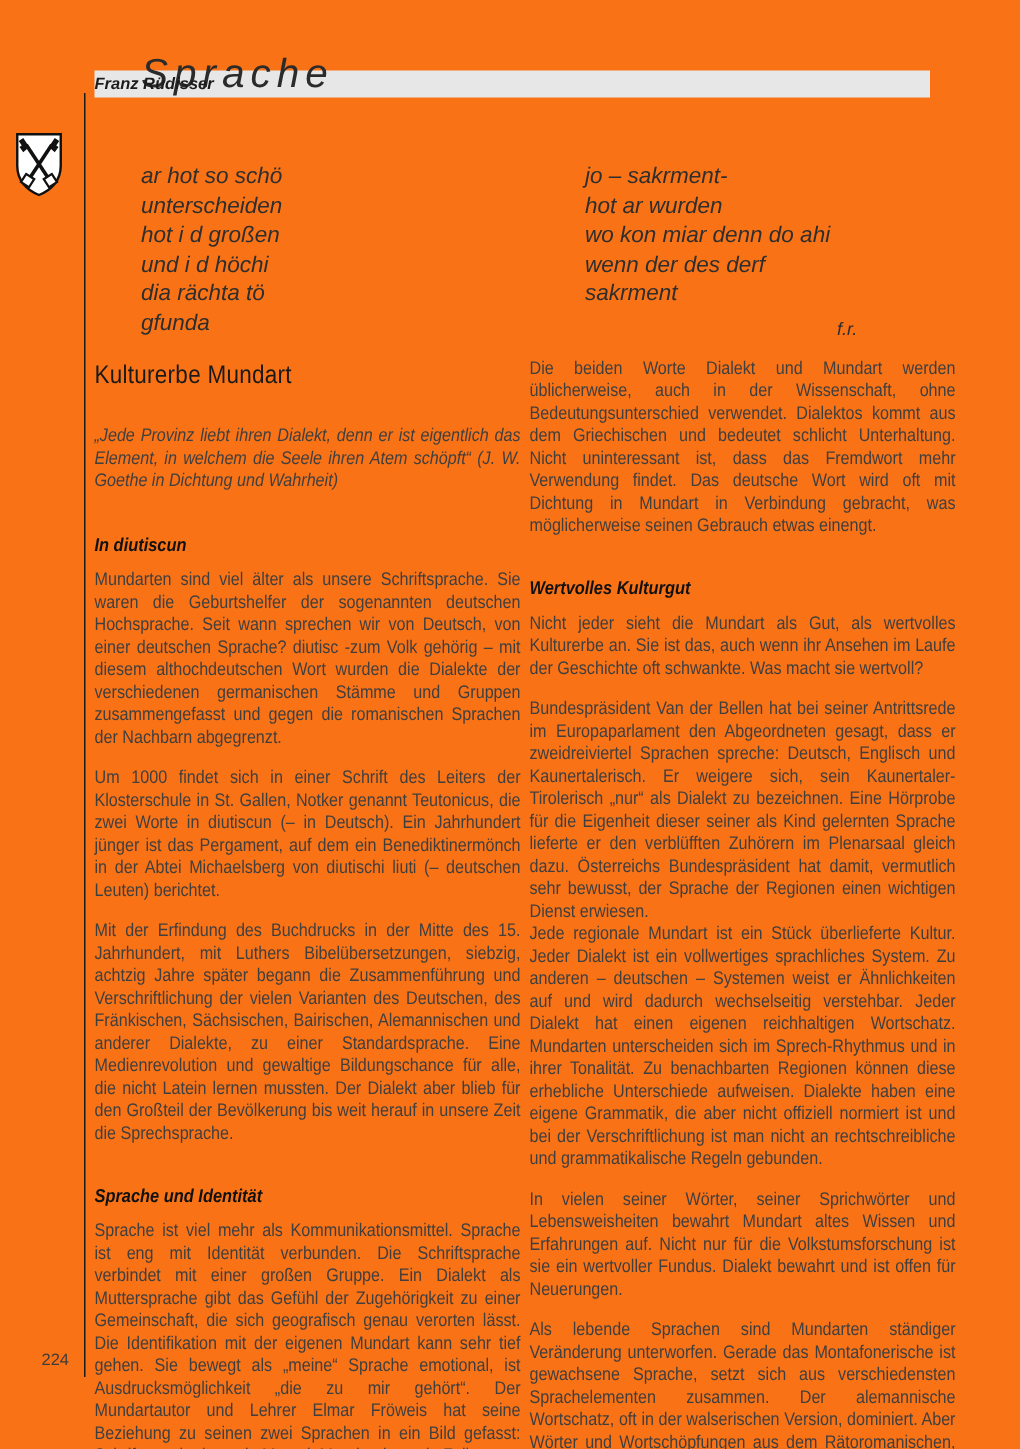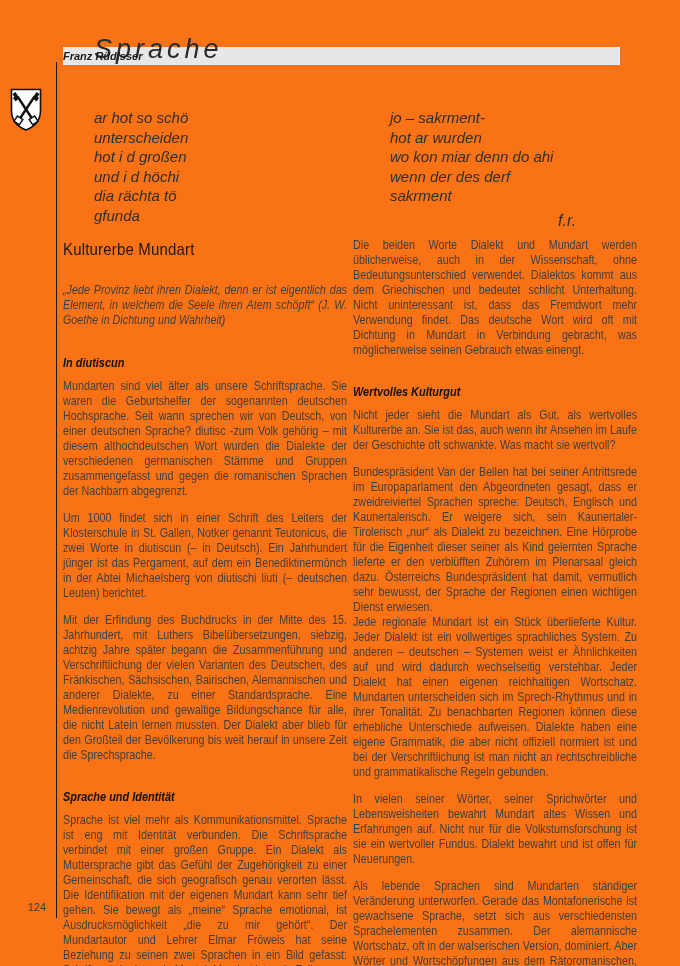--- a/index.html
+++ b/index.html
@@ -8,21 +8,21 @@
   .vrule{position:absolute;left:56px;top:62px;width:1px;height:856px;background:#1a1a1a;}
   .band{position:absolute;left:63px;top:47px;width:557px;height:18px;background:#e7e7e7;}
   .title{position:absolute;left:94px;top:34px;margin:0;font-size:27px;font-style:italic;
          font-weight:400;letter-spacing:4px;color:#2b2b2b;z-index:2;}
   .author{position:absolute;top:50px;left:63px;width:549px;text-align:left;font-size:11px;
           font-weight:bold;font-style:italic;color:#1c1c1c;z-index:2;}
   .crest{position:absolute;left:8px;top:86px;width:36px;height:48px;}
   .poem{position:absolute;top:92px;font-size:15px;font-style:italic;color:#2e2e2e;line-height:19.5px;margin-top:16px;}
   .poem-left{left:94px;}
   .poem-right{left:390px;}
-  .poem-attr{position:absolute;left:558px;top:212px;font-size:16px;font-style:italic;color:#2e2e2e;}
+  .poem-attr{position:absolute;left:558px;top:212px;font-size:12px;font-style:italic;color:#2e2e2e;}
   .col{position:absolute;top:238px;width:322px;transform:scaleX(0.882);transform-origin:0 0;}
   .col-left{left:63px;}
   .col-right{left:353px;}
   .art-heading{margin:2px 0 0 0;font-size:17px;font-weight:500;color:#1a1a1a;letter-spacing:0.2px;}
   .quote{margin:23px 0 0 0;font-style:italic;font-size:12.2px;line-height:15.2px;text-align:justify;}
   .sec{margin:27px 0 9px 0;font-size:12.4px;font-style:italic;font-weight:bold;color:#111;}
   .body{margin:0 0 12px 0;font-size:12.2px;line-height:15px;text-align:justify;}
   .tight{margin-bottom:0;}
   .pagenum{position:absolute;left:15px;top:901px;width:31px;text-align:right;font-size:11px;color:#3c3c3c;}
 </style>
@@ -82,15 +82,15 @@
   <div class="col col-right">
     <p class="body">Die beiden Worte Dialekt und Mundart werden üblicherweise, auch in der Wissenschaft, ohne Bedeutungsunterschied verwendet. Dialektos kommt aus dem Griechischen und bedeutet schlicht Unterhaltung. Nicht uninteressant ist, dass das Fremdwort mehr Verwendung findet. Das deutsche Wort wird oft mit Dichtung in Mundart in Verbindung gebracht, was möglicherweise seinen Gebrauch etwas einengt.</p>
     <h3 class="sec">Wertvolles Kulturgut</h3>
     <p class="body">Nicht jeder sieht die Mundart als Gut, als wertvolles Kulturerbe an. Sie ist das, auch wenn ihr Ansehen im Laufe der Geschichte oft schwankte. Was macht sie wertvoll?</p>
     <p class="body tight">Bundespräsident Van der Bellen hat bei seiner Antrittsrede im Europaparlament den Abgeordneten gesagt, dass er zweidreiviertel Sprachen spreche: Deutsch, Englisch und Kaunertalerisch. Er weigere sich, sein Kaunertaler-Tirolerisch „nur“ als Dialekt zu bezeichnen. Eine Hörprobe für die Eigenheit dieser seiner als Kind gelernten Sprache lieferte er den verblüfften Zuhörern im Plenarsaal gleich dazu. Österreichs Bundespräsident hat damit, vermutlich sehr bewusst, der Sprache der Regionen einen wichtigen Dienst erwiesen.</p>
     <p class="body">Jede regionale Mundart ist ein Stück überlieferte Kultur. Jeder Dialekt ist ein vollwertiges sprachliches System. Zu anderen – deutschen – Systemen weist er Ähnlichkeiten auf und wird dadurch wechselseitig verstehbar. Jeder Dialekt hat einen eigenen reichhaltigen Wortschatz. Mundarten unterscheiden sich im Sprech-Rhythmus und in ihrer Tonalität. Zu benachbarten Regionen können diese erhebliche Unterschiede aufweisen. Dialekte haben eine eigene Grammatik, die aber nicht offiziell normiert ist und bei der Verschriftlichung ist man nicht an rechtschreibliche und grammatikalische Regeln gebunden.</p>
     <p class="body">In vielen seiner Wörter, seiner Sprichwörter und Lebensweisheiten bewahrt Mundart altes Wissen und Erfahrungen auf. Nicht nur für die Volkstumsforschung ist sie ein wertvoller Fundus. Dialekt bewahrt und ist offen für Neuerungen.</p>
     <p class="body">Als lebende Sprachen sind Mundarten ständiger Veränderung unterworfen. Gerade das Montafonerische ist gewachsene Sprache, setzt sich aus verschiedensten Sprachelementen zusammen. Der alemannische Wortschatz, oft in der walserischen Version, dominiert. Aber Wörter und Wortschöpfungen aus dem Rätoromanischen, einzelne keltische Relikte sind ebenso lebendig geblieben, wie Lehnwörter aus dem Französischen, Italienischen, Englischen.</p>
   </div>
 
-  <div class="pagenum">124</div>
+  <div class="pagenum">224</div>
 
 </div>
 
 </body></html>

